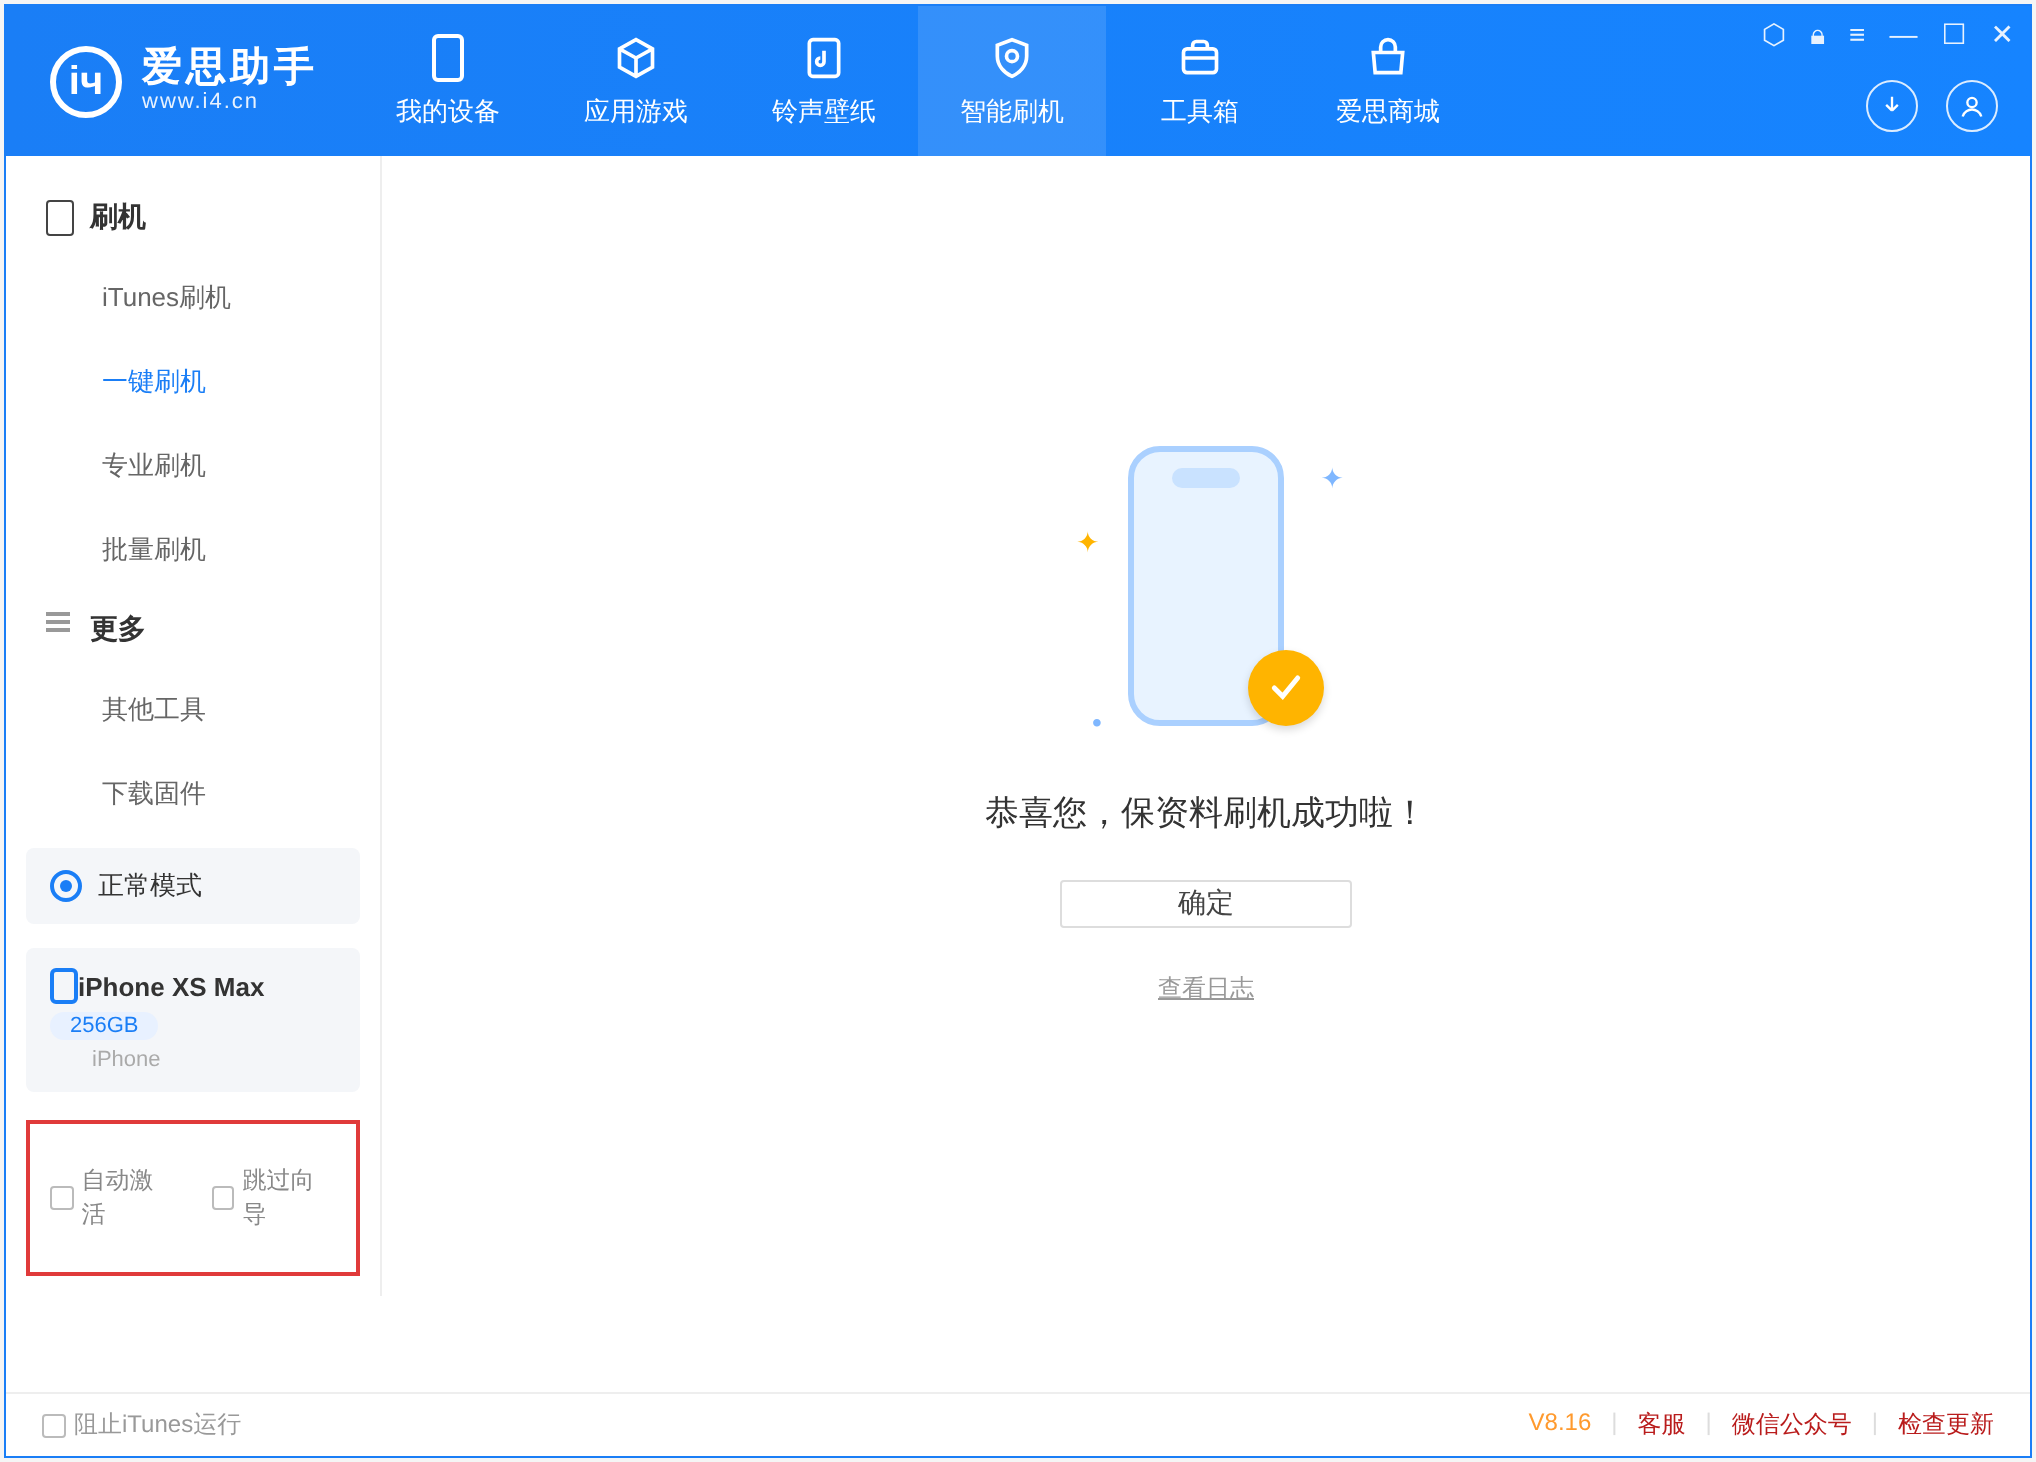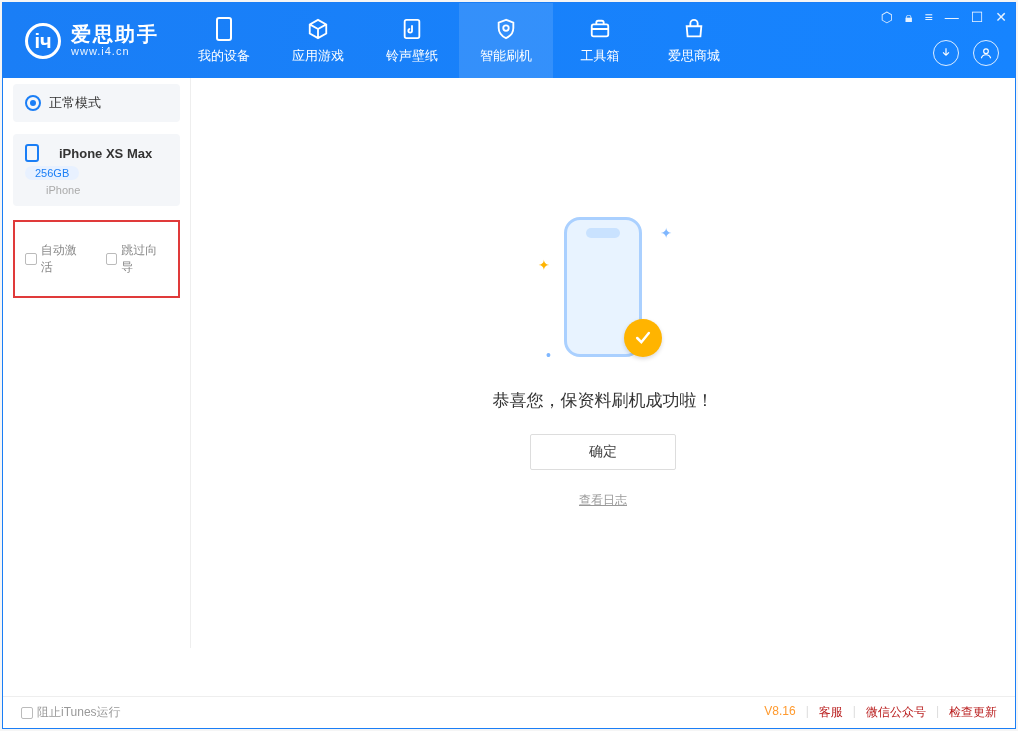--- a/index.html
+++ b/index.html
@@ -43,21 +43,21 @@
 
 
 .main { flex: 1; position: relative; display: flex; flex-direction: column; align-items: center; justify-content: center; gap: 22px; }
 .illus { width: 130px; height: 150px; position: relative; }
 .phone-shape { width: 78px; height: 140px; border: 3px solid #aad0ff; border-radius: 16px; background: #e8f3ff; margin: 0 auto; position: relative; }
 .phone-shape::before { content: ""; position: absolute; top: 8px; left: 50%; transform: translateX(-50%); width: 34px; height: 10px; background: #c9e2ff; border-radius: 6px; }
 .check-badge { position: absolute; right: 6px; bottom: 10px; width: 38px; height: 38px; background: #ffb400; border-radius: 50%; display: flex; align-items: center; justify-content: center; box-shadow: 0 2px 4px rgba(0,0,0,.15); }
 .check-badge svg { stroke: #fff; }
 .sparkle { position: absolute; color: #ffb400; font-size: 14px; }
 .success-text { font-size: 17px; color: #333; font-weight: 500; }
-.ok-btn { width: 146px; height: 36px; border: 1px solid #ddd; background: #fff; font-size: 14px; color: #444; cursor: pointer; border-radius: 2px; }
+.ok-btn { width: 146px; height: 24px; border: 1px solid #ddd; background: #fff; font-size: 14px; color: #444; cursor: pointer; border-radius: 2px; }
 .log-link { color: #999; font-size: 12px; text-decoration: underline; cursor: pointer; }
 
 
 .footer { height: 32px; border-top: 1px solid #eee; display: flex; align-items: center; padding: 0 18px; font-size: 12px; color: #999; justify-content: space-between; margin-top: 48px; }
 .footer .left { display: flex; align-items: center; gap: 6px; }
 .footer .right { display: flex; align-items: flex-start; gap: 10px; }
 .footer .right .sep { color: #ddd; }
 .footer .right span.link { color: #b91c1c; cursor: pointer; }
 .ver { color: #ff9a2e; }
 
@@ -151,27 +151,49 @@
         <svg width="14" height="14" viewBox="0 0 24 24" fill="none" stroke="#fff" stroke-width="2">
             <circle cx="12" cy="9" r="4"></circle>
             <path d="M4 21c1-4 5-6 8-6s7 2 8 6"></path>
           </svg>
       </div>
     </div>
   </div>
 
   <div class="body">
     <div class="sidebar">
+      <div class="side-scroll">
+        <div class="side-section-title">
+          <div class="section-ico"></div>
+          <span>刷机</span>
+        </div>
+        <div class="side-item">iTunes刷机</div>
+        <div class="side-item active">一键刷机</div>
+        <div class="side-item">专业刷机</div>
+        <div class="side-item">批量刷机</div>
+
+        <div class="side-section-title">
+          <div class="section-ico more">
+              <span></span>
+              <span></span>
+              <span></span>
+            </div>
+          <span>更多</span>
+        </div>
+        <div class="side-item">其他工具</div>
+        <div class="side-item">下载固件</div>
+        <div class="side-item">高级功能</div>
+      </div>
 
       <div class="device-box">
         <span class="mode-dot"></span>
         <span>正常模式</span>
       </div>
       <div class="device-box info">
-        <div style="display:flex;align-items:center;gap:20px;">
+        <div style="display:flex;align-items:center;gap:0;">
           <span class="phone-ico"></span>
           <span class="device-name">iPhone XS Max</span>
         </div>
         <span class="storage-badge">256GB</span>
         <span class="device-sub">iPhone</span>
       </div>
 
       <div class="checkbox-row">
         <label class="cb">
           <span class="cb-box"></span>

